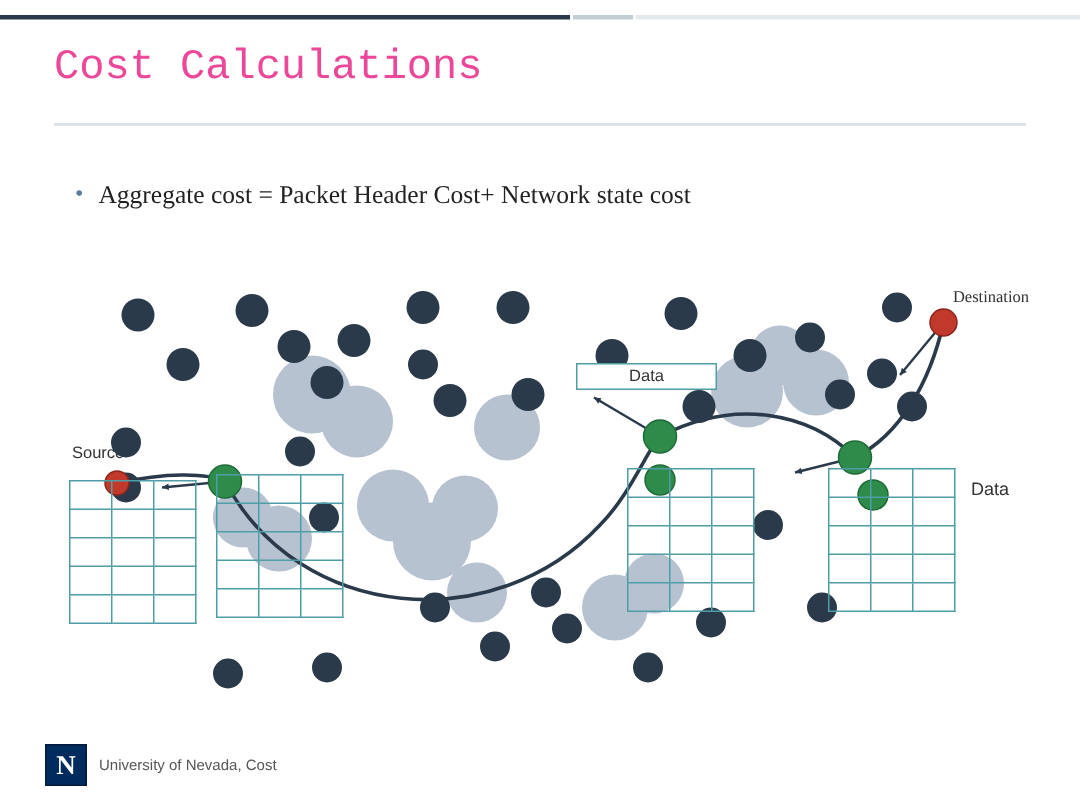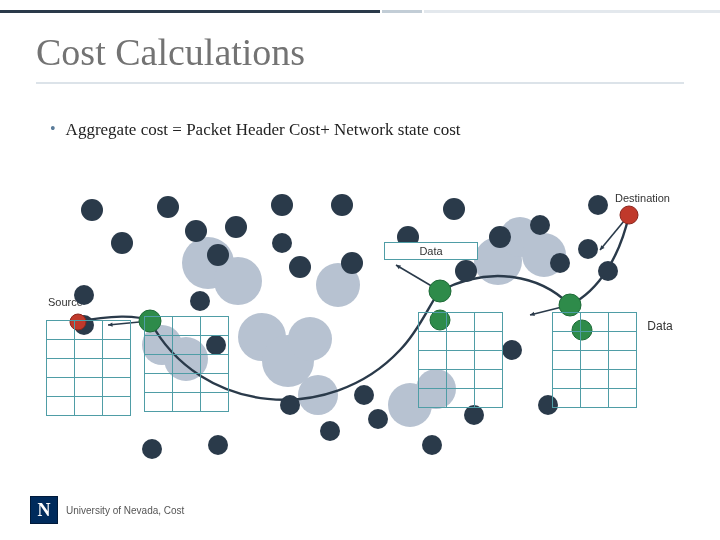--- a/index.html
+++ b/index.html
@@ -10,37 +10,37 @@
     font-family: "Segoe UI", Arial, sans-serif;
     position: relative;
     overflow: hidden;
   }
   .topbar { width: 720px; height: 8px; position: absolute; top: 8px; left: 0; }
   .topbar .seg1 { position:absolute; left:0; top:2px; width:380px; height:3px; background:#2a3a4a; }
   .topbar .seg2 { position:absolute; left:382px; top:2px; width:40px; height:3px; background:#c2cdd6; }
   .topbar .seg3 { position:absolute; left:424px; top:2px; width:296px; height:3px; background:#e3e8ed; }
   .title {
     position: absolute; left: 36px; top: 30px;
-    font-size: 38px; font-weight: 400; color: #737373;
-    font-family: Liberation Serif, serif;
+    font-size: 28px; font-weight: 400; color: #ec4899;
+    font-family: Liberation Mono, monospace;
   }
   .rule {
     position: absolute; left: 36px; top: 82px; width: 648px; height: 2px;
     background: #dce3e9;
   }
   .bullet-row {
     position: absolute; left: 50px; top: 120px;
     display: flex; align-items: baseline; gap: 10px;
     font-family: Georgia, "Times New Roman", serif;
     font-size: 17px; color: #222;
   }
   .bullet-dot { color: #5b7c9a; font-size: 16px; position: relative; top: -1px; }
   .label-dest {
-    position:absolute; right:50px; top:192px;
-    font-size:11px; color:#333; font-family:Liberation Sans, sans-serif;
+    position:absolute; right:34px; top:192px;
+    font-size:11px; color:#333; font-family:Liberation Serif, serif;
   }
   .label-src {
     position:absolute; left:48px; top:296px;
     font-size:11px; color:#333; font-family:"Segoe UI", Arial, sans-serif;
   }
   .data-box1 {
     position:absolute; left:384px; top:242px;
     width:94px; height:18px; border:1px solid #4f9da6;
     background:#fff; font-size:11px; text-align:center; line-height:17px;
     color:#333;

